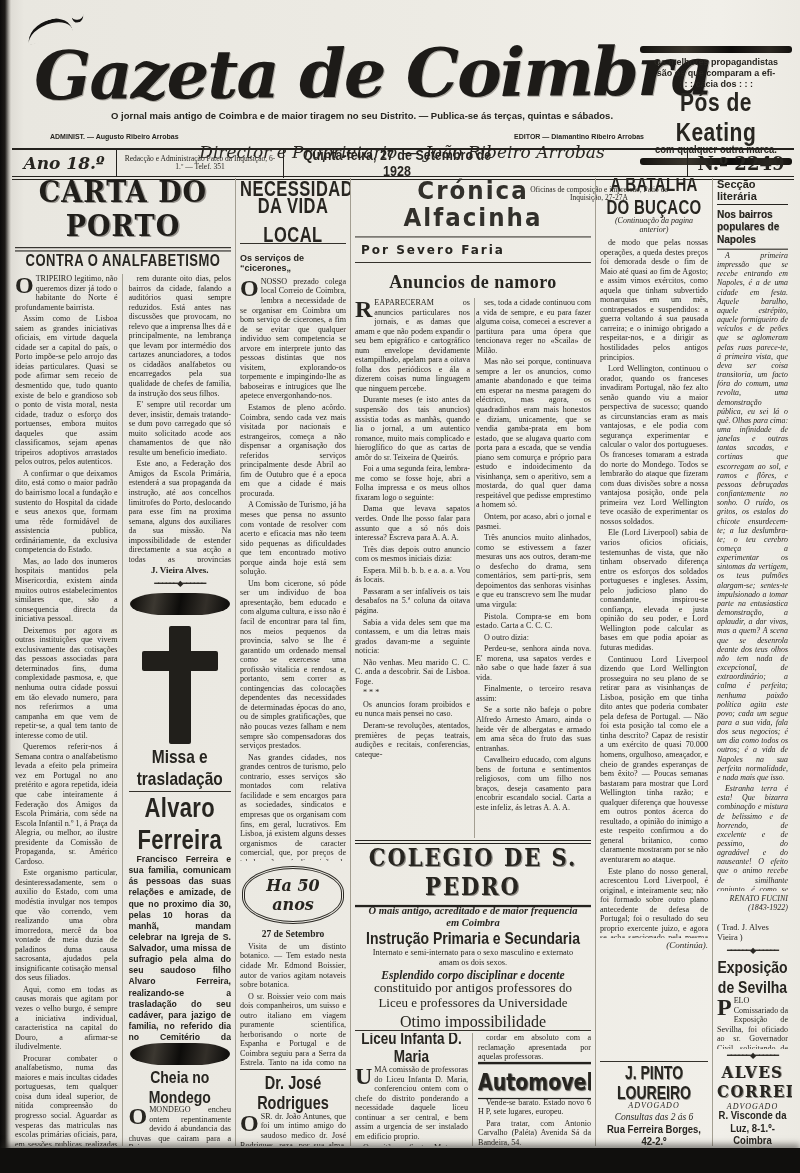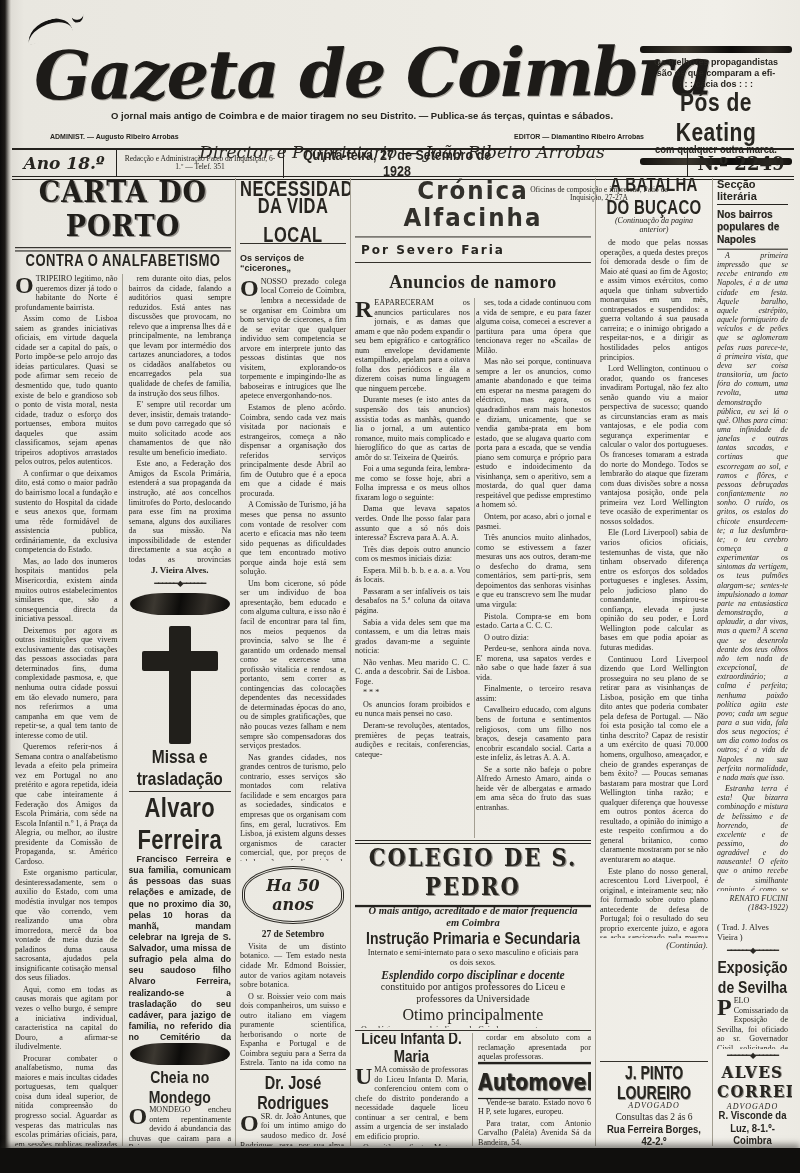--- a/index.html
+++ b/index.html
@@ -115,42 +115,42 @@
   
   .col-ad{border-top:4px double #24221e;margin-top:2px;padding-top:2px;flex:none;height:182px;
     overflow:hidden;text-align:center;}
   .col-ad-t{margin:1px 0 2px;font-family:"DejaVu Serif",serif;font-weight:bold;font-size:21px;
     letter-spacing:2px;transform:scaleY(1.15);text-shadow:1.2px 1px 0 rgba(55,52,46,.5);
     border-bottom:2px solid #24221e;padding-bottom:4px;}
   .col-ad-tag{font-weight:bold;font-style:italic;font-size:10.5px;margin:2px 8px;line-height:1.1;}
   .col-ad-i1{font-family:"Liberation Sans",sans-serif;font-weight:bold;font-size:14px;transform:scaleY(1.2);margin:2px 0;}
   .col-ad-i2{font-size:8.3px;margin:1px 10px;line-height:1.15;}
   .col-ad-i3{font-weight:bold;font-style:italic;font-size:11.5px;margin-top:2px;}
-  .col-ad-i4{font-size:10px;margin:0 10px;line-height:1.15;}
+  .col-ad-i4{font-size:13px;margin:0 10px;line-height:1.15;}
   .col-ad-i5{font-size:16px;margin:2px 0 1px;}
   .col-ad-i6{font-size:8.2px;text-align:justify;margin:0 6px;line-height:1.15;}
   .mid-bot{display:flex;flex:1;min-height:0;border-top:1px solid #34312b;margin-top:2px;padding-top:2px;}
   .lic{width:50%;padding-right:4px;overflow:hidden;}
   .lic-t{margin:0 0 2px;font-family:"Liberation Sans",sans-serif;font-weight:bold;font-size:13.5px;
     text-align:center;transform:scaleY(1.2);}
   .mid-bot-r{width:50%;border-left:1px solid #a39e91;padding-left:5px;overflow:hidden;}
   .auto-t{margin:3px 0 2px;font-family:"DejaVu Sans",sans-serif;font-weight:bold;font-size:19px;
     text-align:center;transform:scaleY(1.2);text-shadow:1px 1px 1px rgba(30,28,24,.7);
     border-top:2px solid #24221e;border-bottom:1px solid #24221e;padding:3px 0;}
   
   .bat-t{margin:0;font-family:"Liberation Sans",sans-serif;font-weight:bold;font-size:15px;
     text-align:center;transform:scaleY(1.35);letter-spacing:.3px;}
   .bat-note{text-align:center;font-style:italic;font-size:8px;margin:4px 0;}
   .bat-text{height:700px;flex:none;}
   .continua{text-align:right;font-style:italic;font-size:9px;margin:2px 0;}
   .lawyer{margin-top:auto;border-top:1px solid #34312b;padding-top:3px;text-align:center;flex:none;}
   .law-name{font-family:"Liberation Sans",sans-serif;font-weight:bold;font-size:14px;transform:scaleY(1.25);
     margin:2px 0;text-shadow:.6px .6px 0 rgba(50,47,42,.5);}
   .law-role{font-style:italic;font-size:8px;letter-spacing:1px;}
-  .law-l1{font-size:9.5px;margin:2px 0;}
+  .law-l1{font-style:italic;font-size:9.5px;margin:2px 0;}
   .law-l2{font-family:"Liberation Sans",sans-serif;font-weight:bold;font-size:9.5px;transform:scaleY(1.15);}
   
   .lit-t{margin:0 0 3px;font-family:"Liberation Sans",sans-serif;font-weight:bold;font-size:11px;
     border-bottom:1.5px solid #24221e;padding-bottom:2px;}
   .lit-h{margin:2px 0 4px;font-family:"Liberation Sans",sans-serif;font-weight:bold;font-size:10px;
     transform:scaleY(1.15);border-bottom:1px solid #34312b;padding-bottom:3px;text-shadow:.5px .5px 0 rgba(50,47,42,.4);}
   .lit-text{height:640px;flex:none;}
   .lit-text p{font-style:italic;font-size:7.9px;line-height:1.16;}
   .lit-author{text-align:right;font-style:italic;font-size:8px;margin:3px 0 8px;}
   .lit-trad{font-size:8.5px;margin:2px 0;}
@@ -286,32 +286,32 @@
           </div>
         <div class="cro-c art">
             <p>ses, toda a cidade continuou com a vida de sempre, e eu para fazer alguma coisa, comecei a escrever a partitura para uma ópera que tencionava reger no «Scaila» de Milão.</p>
             <p>Mas não sei porque, continuava sempre a ler os anuncios, como amante abandonado e que teima em esperar na mesma paragem do eléctrico, mas agora, os quadradinhos eram mais honestos e diziam, unicamente, que se vendia gamba-prata em bom estado, que se alugava quarto com porta para a escada, que se vendia piano sem comurça e próprio para estudo e indoidecimento da visinhança, sem o aperitivo, sem a mostarda, do qual quer dama respeitável que pedisse emprestimo a homem só.</p>
             <p>Ontem, por acaso, abri o jornal e pasmei.</p>
             <p>Três anuncios muito alinhados, como se estivessem a fazer mesuras uns aos outros, deram-me o desfecho do drama, sem comentários, sem parti-pris, sem depoimentos das senhoras visinhas e que eu transcrevo sem lhe mudar uma virgula:</p>
             <p>Pistola. Compra-se em bom estado. Carta a C. C. C.</p>
             <p>O outro dizia:</p>
             <p>Perdeu-se, senhora ainda nova. E' morena, usa sapatos verdes e não sabe o que hade fazer á sua vida.</p>
             <p>Finalmente, o terceiro resava assim:</p>
+            <p>Se a sorte não bafeja o pobre Alfredo Arnesto Amaro, ainda o heide vêr de albergatas e armado em ama sêca do fruto das suas entranhas.</p>
             <p>Cavalheiro educado, com alguns bens de fortuna e sentimentos religiosos, com um filho nos braços, deseja casamento para encobrir escandalo social. Carta a este infeliz, ás letras A. A. A.</p>
-            <p>Se a sorte não bafeja o pobre Alfredo Arnesto Amaro, ainda o heide vêr de albergatas e armado em ama sêca do fruto das suas entranhas.</p>
           </div>
       </div>
       <div class="col-ad">
         <div class="col-ad-t">COLEGIO DE S. PEDRO</div>
         <div class="col-ad-tag">O mais antigo, acreditado e de maior frequencia em Coimbra</div>
         <div class="col-ad-i1">Instrução Primaria e Secundaria</div>
-        <div class="col-ad-i2">Internato e semi-internato para o sexo masculino e oficiais para os dois sexos.</div>
+        <div class="col-ad-i2">Internato e semi-internato para o sexo masculino e externato amam os dois sexos.</div>
         <div class="col-ad-i3">Esplendido corpo disciplinar e docente</div>
         <div class="col-ad-i4">constituido por antigos professores do Liceu e professores da Universidade</div>
-        <div class="col-ad-i5">Otimo principalmente</div>
+        <div class="col-ad-i5">Otimo impossibilidade</div>
         <div class="col-ad-i6">O colégio que nos dois liceus de Coimbra apresentou a exame o maior numero de alunos, obtendo as mais elevadas classificações e melhor percentagem de aprovações e distinções.</div>
 
       </div>
       <div class="mid-bot">
         <div class="lic">
           <h2 class="lic-t">Liceu Infanta D. Maria</h2>
           <div class="art dc">
               <p>UMA comissão de professoras do Liceu Infanta D. Maria, conferenciou ontem com o chefe do distrito ponderando a necessidade daquele liceu continuar a ser central, e bem assim a urgencia de ser instalado em edificio proprio.</p>
               <p>O capitão sr. Santos Mota, que interinamente está exercendo aquele cargo, prometeu interceder junto das instancias superiores, por con-</p>
             </div>

